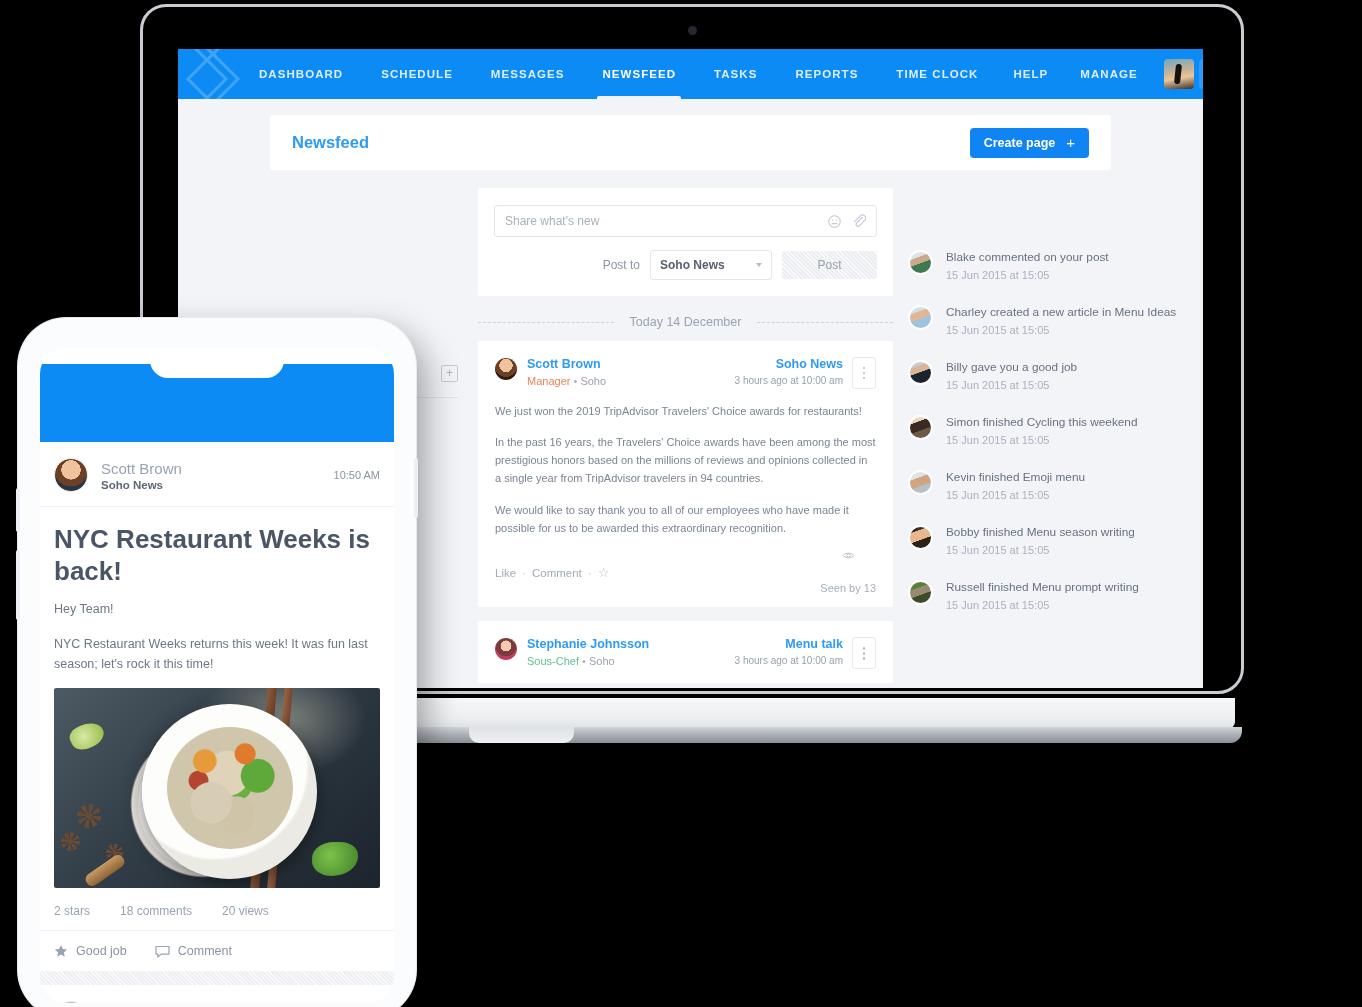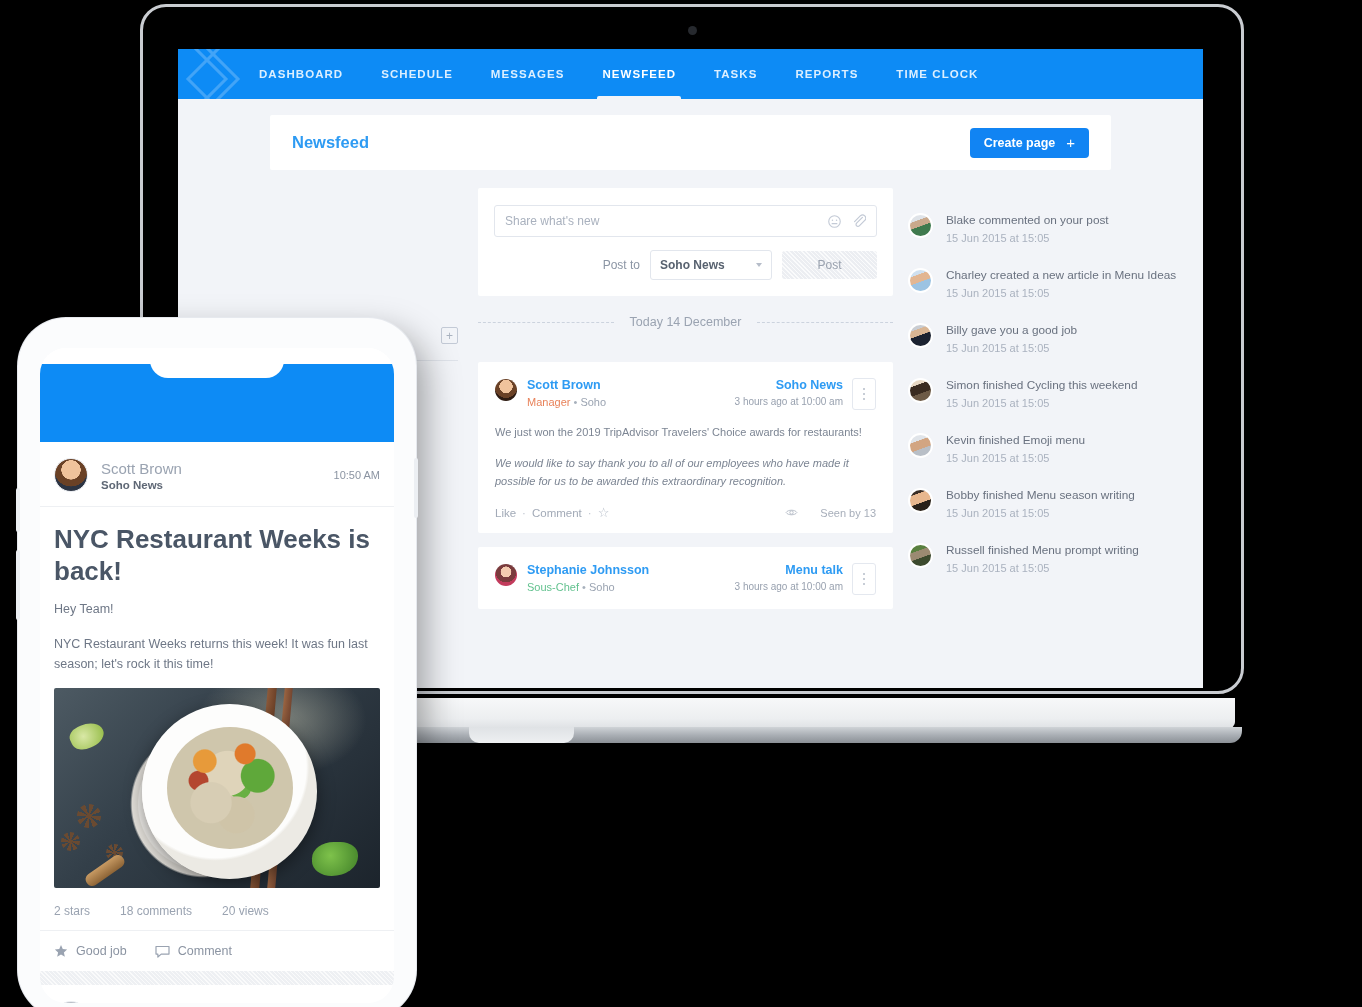--- a/index.html
+++ b/index.html
@@ -121,21 +121,21 @@
   }
   .select i{margin-left:auto;border-left:3.5px solid transparent;border-right:3.5px solid transparent;border-top:4.5px solid #b6bdc9;}
   .post-btn{
     width:95px;height:28px;border-radius:3px;display:flex;align-items:center;justify-content:center;
     font-size:12px;color:#9aa2af;cursor:pointer;
     background:#eceef2;
     background-image:repeating-linear-gradient(45deg,rgba(255,255,255,.75) 0 1px,transparent 1px 3px);
   }
 
   
-  .daydiv{display:flex;align-items:center;margin:19px 0 33px 0;}
+  .daydiv{display:flex;align-items:center;margin:19px 0 12px 0;}
   .daydiv .ln{flex:1;border-top:1px dashed #ccd3de;}
   .daydiv .tx{font-size:12.5px;color:#9aa3b1;padding:0 16px;}
 
   
   .post{margin-bottom:14px;padding:16px 17px 13px 17px;}
   .post-head{display:flex;align-items:flex-start;}
   .pav{width:22px;height:22px;border-radius:50%;flex:none;margin-top:1px;overflow:hidden;}
   .pav.scott{background:radial-gradient(circle at 50% 34%,#f0c39c 0 36%,#6a4126 37% 62%,#2d1b12 63% 100%);}
   .pav.steph{background:radial-gradient(circle at 50% 36%,#f4cbb0 0 30%,#7a3b3d 31% 58%,#c23b5c 59% 100%);}
   .post-id{margin-left:10px;}
@@ -147,26 +147,26 @@
   .post-meta{margin-left:auto;text-align:right;padding-right:9px;}
   .post-page{font-size:12.5px;color:#2e9bf3;font-weight:bold;line-height:1.25;}
   .post-time{font-size:10px;color:#98a1af;margin-top:2px;}
   .post-more{
     width:22px;height:30px;border:1px solid #e4e8ef;border-radius:3px;display:flex;flex-direction:column;
     align-items:center;justify-content:center;gap:2.5px;flex:none;cursor:pointer;
   }
   .post-more span{width:2.5px;height:2.5px;border-radius:50%;background:#b5bcc8;display:block;}
   .post-body{margin-top:13px;}
   .post-body p{margin:0 0 14px 0;font-size:11px;line-height:1.62;color:#7c8593;}
-  .post-body p:last-child{margin-bottom:2px;font-style:italic;}
+  .post-body p:last-child{margin-bottom:2px;}
   .post-foot{display:flex;align-items:center;margin-top:14px;}
   .pf-link{font-size:11.5px;color:#a2aab7;cursor:pointer;}
   .pf-sep{font-size:11.5px;color:#c0c6d0;margin:0 6px;}
   .pf-star{color:#b9c0cb;font-size:13px;cursor:pointer;}
-  .pf-seen{margin-left:auto;font-size:11px;color:#a7aeba;display:flex;align-items:center;gap:22px;}
+  .pf-seen{margin-left:auto;font-size:11px;color:#a7aeba;display:flex;align-items:center;gap:22px;flex-direction:column;}
 
   
   .act{display:flex;margin-bottom:24px;}
   .act-av{width:25px;height:25px;border-radius:50%;flex:none;border:2px solid #fff;box-sizing:border-box;}
   .act-tx{margin-left:13px;}
   .act-t{font-size:11.8px;color:#69717f;line-height:1.35;}
   .act-d{font-size:11px;color:#aab2bf;margin-top:3px;}
 
   
   .phone{position:absolute;left:18px;top:318px;width:398px;height:710px;}
@@ -276,20 +276,26 @@
             </svg>
           </div>
           <div class="navitems">
             <div class="navitem">DASHBOARD</div>
             <div class="navitem">SCHEDULE</div>
             <div class="navitem">MESSAGES</div>
             <div class="navitem active">NEWSFEED</div>
             <div class="navitem">TASKS</div>
             <div class="navitem">REPORTS</div>
             <div class="navitem">TIME CLOCK</div>
+          </div>
+          <div class="navright">
+            <div class="navitem">HELP</div>
+            <div class="navitem">MANAGE</div>
+            <div class="nav-avatar"></div>
+            <div class="nav-caret"></div>
           </div>
         </div>
 
         <div class="page-wrap">
 
           <div class="header-card">
             <div class="page-title">Newsfeed</div>
             <div class="create-btn">
               <span>Create page</span>
               <span class="plus">+</span>
@@ -367,20 +373,21 @@
                     <div class="post-time">3 hours ago at 10:00 am</div>
                   </div>
                   <div class="post-more">
                       <span></span>
                       <span></span>
                       <span></span>
                     </div>
                 </div>
                 <div class="post-body">
                   <p>We just won the 2019 TripAdvisor Travelers' Choice awards for restaurants!</p>
+                  <p>In the past 16 years, the Travelers' Choice awards have been among the most prestigious honors based on the millions of reviews and opinions collected in a single year from TripAdvisor travelers in 94 countries.</p>
                   <p>We would like to say thank you to all of our employees who have made it possible for us to be awarded this extraordinary recognition.</p>
                 </div>
                 <div class="post-foot">
                   <span class="pf-link">Like</span>
                   <span class="pf-sep">·</span>
                   <span class="pf-link">Comment</span>
                   <span class="pf-sep">·</span>
                   <span class="pf-star">☆</span>
                   <span class="pf-seen">
                     <svg width="13" height="9" viewBox="0 0 14 10">

